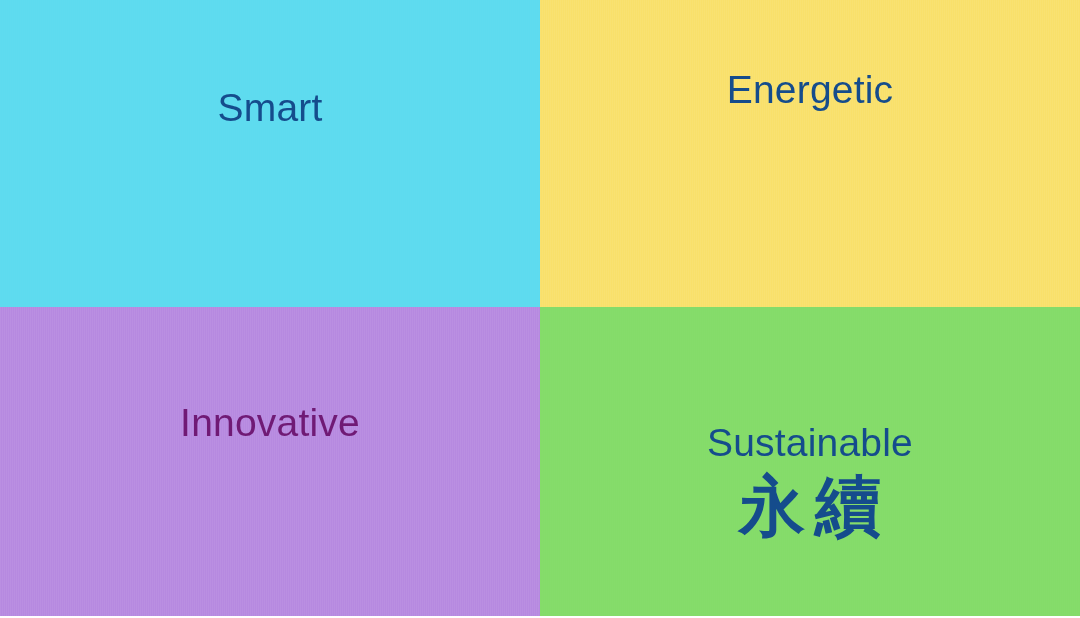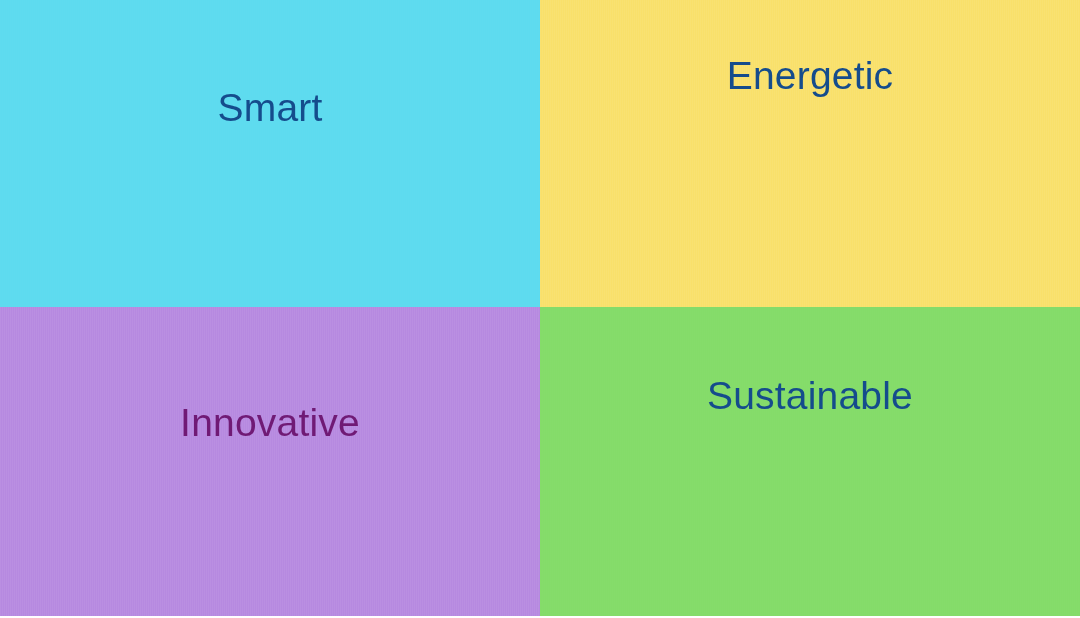--- a/index.html
+++ b/index.html
@@ -72,23 +72,23 @@
     font-weight: 700;
     letter-spacing: 10px;
     text-indent: 10px;
     line-height: 1.12;
     margin-top: 6px;
     white-space: nowrap;
   }
 
   
   .cell-smart .stack       { margin-top: 88px; }
-  .cell-energetic .stack   { margin-top: 56px; }
+  .cell-energetic .stack   { margin-top: 70px; }
   .cell-innovative .stack  { margin-top: 96px; }
-  .cell-sustainable .stack { margin-top: 69px; }
+  .cell-sustainable .stack { margin-top: 116px; }
 
   .bottom-edge {
     position: absolute;
     left: 0;
     bottom: 0;
     width: 1080px;
     height: 2px;
     z-index: 5;
   }
 </style>
@@ -111,18 +111,19 @@
 
   <div class="cell cell-innovative" style="background-color: rgb(182, 137, 224); color: #701a75;">
     <div class="stack">
       <div class="label-en">Innovative</div>
     </div>
   </div>
 
   <div class="cell cell-sustainable flat" style="background-color: rgb(132, 220, 105); color: rgb(21, 76, 140);">
     <div class="stack">
       <div class="label-en">Sustainable</div>
+      <div class="label-zh">永續</div>
     </div>
   </div>
 
   <div class="bottom-edge" style="background-color: rgb(255, 255, 255);"></div>
 
 </div>
 
 </body></html>

